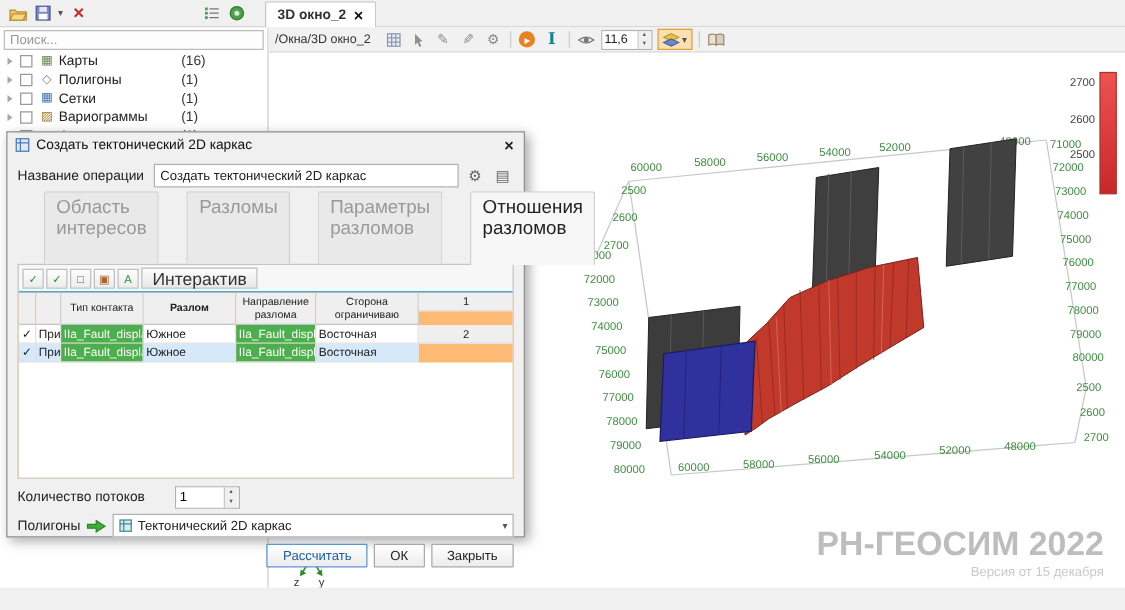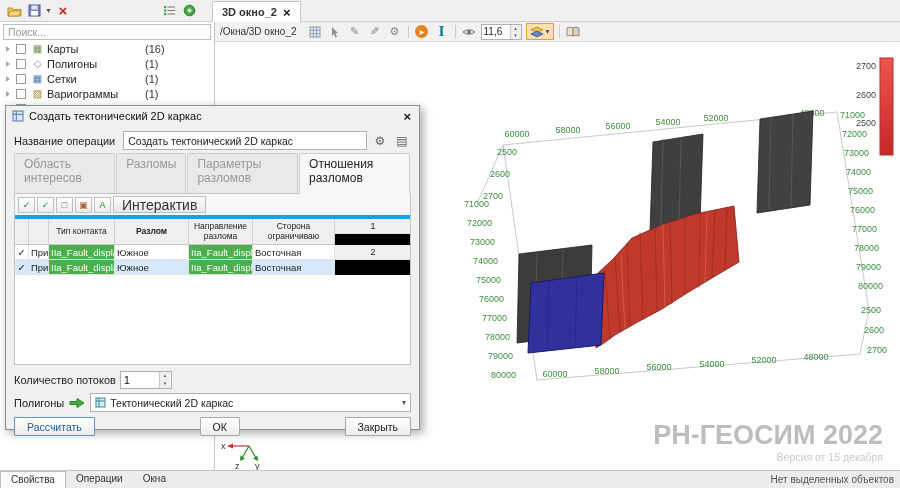--- a/index.html
+++ b/index.html
@@ -52,45 +52,45 @@
   
   .dialog { position:absolute; left:5px; top:105px; width:415px; height:325px; background:#f0f0f0; border:1px solid #8f8f8f; box-shadow:3px 3px 9px rgba(0,0,0,.35); z-index:20; }
   .dlg-title { height:20px; display:flex; align-items:center; padding:0 6px; }
   .dlg-title-text { margin-left:5px; flex:1; font-size:11px; color:#111; }
   .dlg-close { font-size:13px; font-weight:bold; color:#222; padding:0 2px; }
   .dlg-name-row { display:flex; align-items:center; padding:5px 8px 0; }
   .dlg-name-row label { margin-right:8px; font-size:11px; }
   .dlg-name-row input { flex:1; height:19px; border:1px solid #b0b0b0; background:#fff; font-family:"Liberation Sans",sans-serif; font-size:10.5px; padding:0 4px; color:#222; }
   .ico-btn { width:18px; height:18px; margin-left:4px; display:flex; align-items:center; justify-content:center; color:#666; font-size:12px; }
   .dlg-tabs { display:flex; margin:3px 8px 0; position:relative; z-index:1; }
-  .dlg-tab { padding:3px 9px 8px; font-size:12px; color:#999; background:#e9e9e9; border:1px solid #cfcfcf; border-bottom:none; margin-right:1px; border-radius:2px 2px 0 0; }
+  .dlg-tab { padding:3px 9px 20px; font-size:15px; color:#999; background:#e9e9e9; border:1px solid #cfcfcf; border-bottom:none; margin-right:1px; border-radius:2px 2px 0 0;margin-left:21px; }
   .dlg-tab.active { background:#f7f7f7; color:#222; margin-bottom:-1px; padding-bottom:5px; }
   .dlg-panel { margin:0 8px; border:1px solid #c4c4c4; background:#f7f7f7; height:172px; }
   .dlg-toolbar { height:21px; display:flex; align-items:center; gap:2px; padding:0 3px; }
   .mini-btn { width:17px; height:16px; border:1px solid #c0c0c0; background:linear-gradient(#fdfdfd,#ececec); font-size:9px; display:flex; align-items:center; justify-content:center; color:#666; }
   .mini-btn.green { color:#2e8b2e; }
   .mini-btn.orange { color:#b06030; }
   .interactive-btn { height:17px; border:1px solid #c0c0c0; background:linear-gradient(#fdfdfd,#e7e7e7); font-size:14px; padding:0 8px; display:flex; align-items:center; color:#333; }
-  .tbl-wrap { height:149px; background:#000000; border-top:4px solid #0ea5e9; overflow:hidden; }
+  .tbl-wrap { height:149px; background:#fdba74; border-top:1px solid #0ea5e9; overflow:hidden; }
   .tbl { display:grid; grid-template-columns:14px 20px 66px 74px 64px 82px 77px; }
   .th { height:26px; background:#efefef; border-right:1px solid #d0d0d0; border-bottom:1px solid #c4c4c4; font-size:8.5px; line-height:1.15; display:flex; align-items:center; justify-content:center; text-align:center; padding:1px; color:#222; }
   .th.b { font-weight:bold; }
   .td { height:15px; font-size:9.5px; padding:0 2px; border-right:1px solid #e2e2e2; border-bottom:1px solid #e2e2e2; display:flex; align-items:center; background:#fff; overflow:hidden; white-space:nowrap; }
   .td.num { background:#efefef; justify-content:center; font-size:9px; border-right:1px solid #c8c8c8; }
   .td.center { justify-content:center; }
   .td.green { background:#4cae4c; color:#fff; }
   .tbl-fill { grid-column:1/-1; height:93px; background:#fff; }
-  .dlg-threads { display:flex; align-items:center; padding:6px 8px 0; gap:4px; }
+  .dlg-threads { display:flex; align-items:center; padding:6px 8px 0; gap:24px; }
   .spinbox { display:flex; align-items:stretch; width:52px; height:18px; border:1px solid #b0b0b0; background:#fff; }
   .spinbox input { width:38px; border:none; font-family:"Liberation Sans",sans-serif; font-size:10.5px; padding:0 3px; }
   .dlg-result { display:flex; align-items:center; padding:4px 8px 0; gap:5px; }
   .dd { flex:1; display:flex; align-items:center; height:19px; border:1px solid #b0b0b0; background:#fff; padding:0 4px; }
   .dd .dd-text { flex:1; margin-left:4px; font-size:10.5px; color:#222; }
   .dd .caret { font-size:8px; color:#555; }
-  .dlg-buttons { display:flex; justify-content:space-between; gap:15px; padding:5px 8px 0; }
+  .dlg-buttons { display:flex; justify-content:flex-end; gap:5px; padding:5px 8px 0; }
   .btn { height:19px; padding:0 12px; border:1px solid #a8a8a8; background:linear-gradient(#ffffff,#ececec); font-size:10.5px; color:#222; display:flex; align-items:center; border-radius:1px; }
   .btn.primary { border-color:#5a95d2; color:#1b5ea6; }
   
   .statusbar { position:absolute; left:0; top:470px; width:900px; height:18px; background:#ececec; border-top:1px solid #c4c4c4; display:flex; align-items:center; font-size:10px; }
   .sb-tab { height:17px; line-height:16px; padding:0 10px; color:#333; }
   .sb-tab.active { background:#fbfbfb; border:1px solid #bdbdbd; border-bottom:none; }
   .sb-msg { position:absolute; right:6px; color:#555; }
 </style>
 </head>
 <body>
@@ -435,20 +435,14 @@
       </span>
     </div>
 
     <div class="dlg-buttons">
       <span class="btn primary">Рассчитать</span>
       <span class="btn">ОК</span>
       <span class="btn">Закрыть</span>
     </div>
   </div>
 
-  <div class="statusbar">
-    <span class="sb-tab active">Свойства</span>
-    <span class="sb-tab">Операции</span>
-    <span class="sb-tab">Окна</span>
-    <span class="sb-msg">Нет выделенных объектов</span>
-  </div>
 
 </div>
 
 </body></html>

